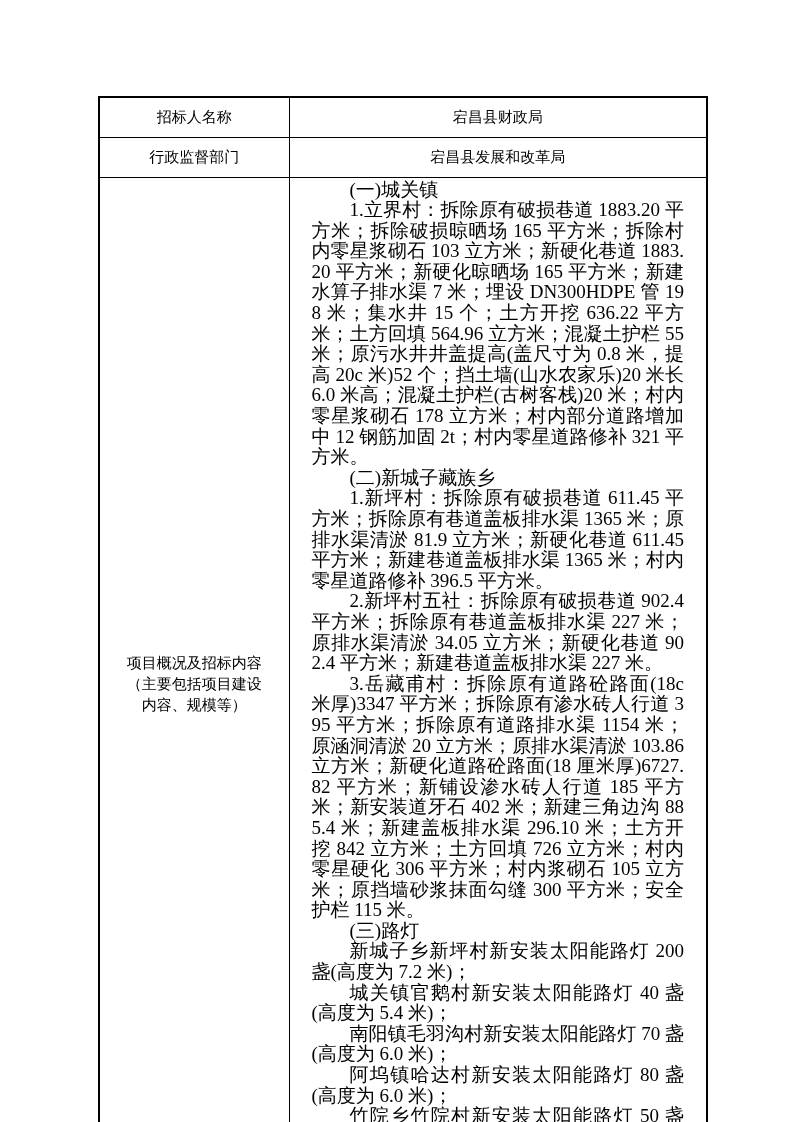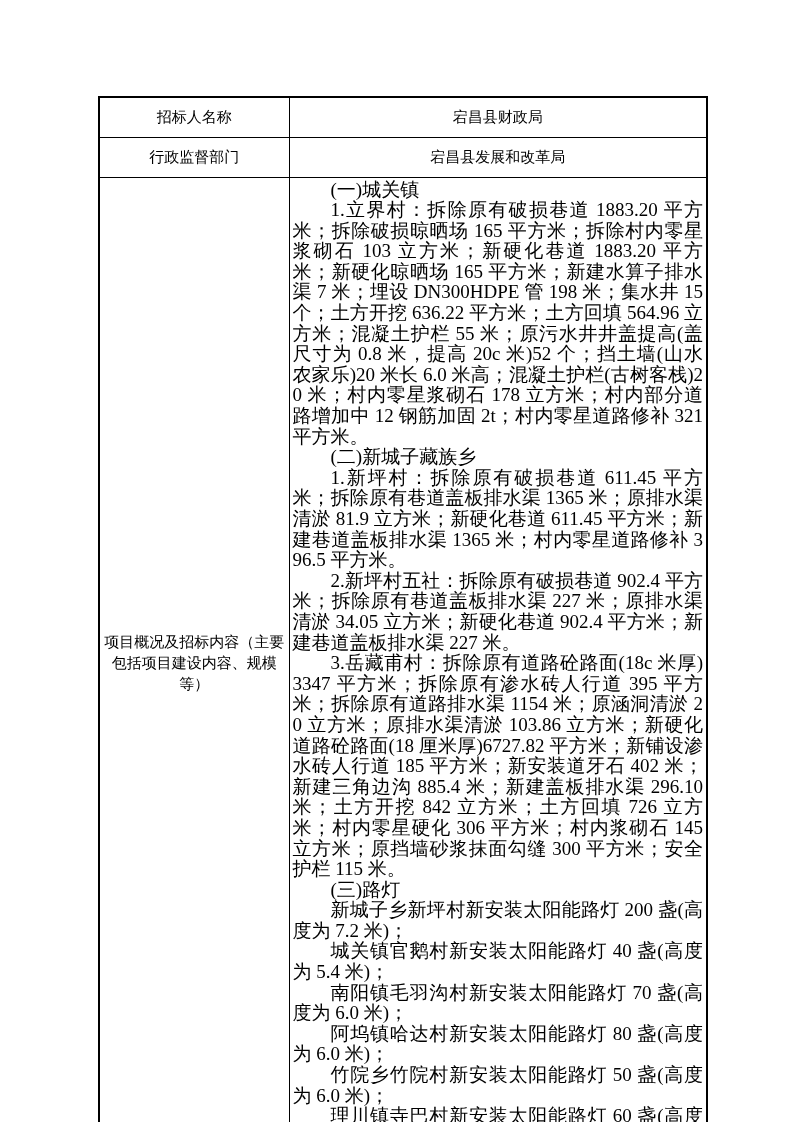--- a/index.html
+++ b/index.html
@@ -32,21 +32,21 @@
   table.plan-table {
     width: 610px;
     border-collapse: collapse;
     table-layout: fixed;
     border: 2px solid #000000;
   }
   table.plan-table td {
     border: 1px solid #000000;
     font-size: 15px;
     line-height: 21px;
-    padding: 2px 3px;
+    padding: 2px 22px;
     box-sizing: border-box;
     word-break: break-all;
   }
   col.col-label { width: 190px; }
   td.cell-label {
     text-align: center;
     vertical-align: middle;
   }
   td.cell-value {
     text-align: center;
@@ -93,21 +93,21 @@
 
 
       <tr>
         <td class="cell-label">项目概况及招标内容（主要包括项目建设内容、规模等）</td>
         <td class="cell-content">
           <p class="para">(一)城关镇</p>
           <p class="para">1.立界村：拆除原有破损巷道 1883.20 平方米；拆除破损晾晒场 165 平方米；拆除村内零星浆砌石 103 立方米；新硬化巷道 1883.20 平方米；新硬化晾晒场 165 平方米；新建水算子排水渠 7 米；埋设 DN300HDPE 管 198 米；集水井 15 个；土方开挖 636.22 平方米；土方回填 564.96 立方米；混凝土护栏 55 米；原污水井井盖提高(盖尺寸为 0.8 米，提高 20c 米)52 个；挡土墙(山水农家乐)20 米长 6.0 米高；混凝土护栏(古树客栈)20 米；村内零星浆砌石 178 立方米；村内部分道路增加中 12 钢筋加固 2t；村内零星道路修补 321 平方米。</p>
           <p class="para">(二)新城子藏族乡</p>
           <p class="para">1.新坪村：拆除原有破损巷道 611.45 平方米；拆除原有巷道盖板排水渠 1365 米；原排水渠清淤 81.9 立方米；新硬化巷道 611.45 平方米；新建巷道盖板排水渠 1365 米；村内零星道路修补 396.5 平方米。</p>
           <p class="para">2.新坪村五社：拆除原有破损巷道 902.4 平方米；拆除原有巷道盖板排水渠 227 米；原排水渠清淤 34.05 立方米；新硬化巷道 902.4 平方米；新建巷道盖板排水渠 227 米。</p>
-          <p class="para">3.岳藏甫村：拆除原有道路砼路面(18c 米厚)3347 平方米；拆除原有渗水砖人行道 395 平方米；拆除原有道路排水渠 1154 米；原涵洞清淤 20 立方米；原排水渠清淤 103.86 立方米；新硬化道路砼路面(18 厘米厚)6727.82 平方米；新铺设渗水砖人行道 185 平方米；新安装道牙石 402 米；新建三角边沟 885.4 米；新建盖板排水渠 296.10 米；土方开挖 842 立方米；土方回填 726 立方米；村内零星硬化 306 平方米；村内浆砌石 145 立方米；原挡墙砂浆抹面勾缝 300 平方米；安全护栏 115 米。</p>
+          <p class="para">3.岳藏甫村：拆除原有道路砼路面(18c 米厚)3347 平方米；拆除原有渗水砖人行道 395 平方米；拆除原有道路排水渠 1154 米；原涵洞清淤 20 立方米；原排水渠清淤 103.86 立方米；新硬化道路砼路面(18 厘米厚)6727.82 平方米；新铺设渗水砖人行道 185 平方米；新安装道牙石 402 米；新建三角边沟 885.4 米；新建盖板排水渠 296.10 米；土方开挖 842 立方米；土方回填 726 立方米；村内零星硬化 306 平方米；村内浆砌石 105 立方米；原挡墙砂浆抹面勾缝 300 平方米；安全护栏 115 米。</p>
           <p class="para">(三)路灯</p>
           <p class="para">新城子乡新坪村新安装太阳能路灯 200 盏(高度为 7.2 米)；</p>
           <p class="para">城关镇官鹅村新安装太阳能路灯 40 盏(高度为 5.4 米)；</p>
           <p class="para">南阳镇毛羽沟村新安装太阳能路灯 70 盏(高度为 6.0 米)；</p>
           <p class="para">阿坞镇哈达村新安装太阳能路灯 80 盏(高度为 6.0 米)；</p>
           <p class="para">竹院乡竹院村新安装太阳能路灯 50 盏(高度为 6.0 米)；</p>
           <p class="para">理川镇寺巴村新安装太阳能路灯 60 盏(高度为 6.0 米)。</p>
         </td>
       </tr>
 

